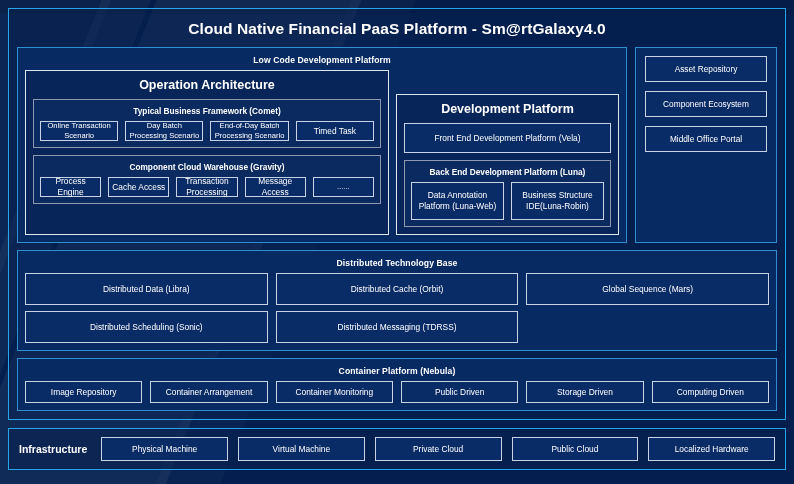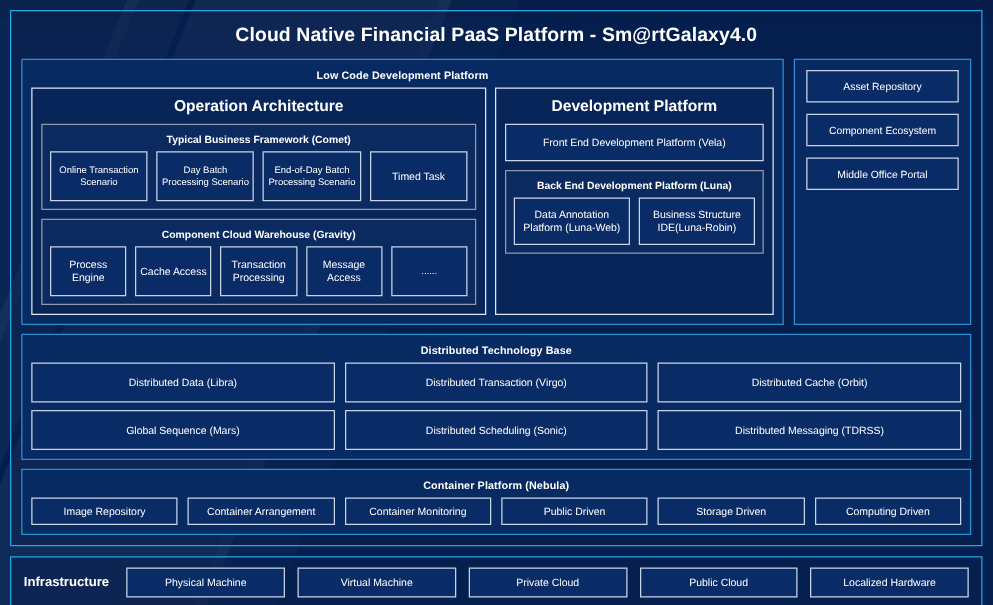--- a/index.html
+++ b/index.html
@@ -70,39 +70,39 @@
     font-size:7.6px;line-height:1.28;
     padding:2px 3px;
   }
   .box.lg{font-size:8.4px;}
 
   .mo-items .box{height:26px;font-size:8.3px;}
 
   
   .lowcode-cols{display:flex;gap:7px;}
   .col-ops{flex:1 1 62%;}
-  .col-dev{flex:1 1 38%;}
+  .col-dev{flex:1 1 38%;margin-top:24px;}
 
   .subpanel{
     box-sizing:border-box;border:1.2px solid #dfe6f2;background:#072559;
     padding:5px 7px 7px 7px;height:100%;
   }
   .subpanel-title{
     text-align:center;font-size:12.5px;font-weight:bold;color:#ffffff;
     padding:2px 0 7px 0;
   }
 
   .group{
     box-sizing:border-box;border:1.2px solid #8e99ad;background:#0a2a60;
     padding:3px 6px 6px 6px;margin-bottom:7px;
   }
   .group:last-child{margin-bottom:0;}
   .group-title{text-align:center;font-size:8.3px;font-weight:bold;color:#ffffff;padding:3px 0 5px 0;}
   .group-row{display:flex;gap:7px;}
-  .group-row > .box{flex:1 1 0;height:40px;}
+  .group-row > .box{flex:1 1 0;height:20px;}
 
   
   .dev-box-wide{height:30px;margin-bottom:7px;font-size:8.4px;}
   .dev-group .group-row > .box{height:38px;}
 
   
   .dtb{margin-top:7px;}
   .dtb-body{display:flex;gap:8px;align-items:stretch;}
   .dtb-left{flex:0 0 174px;}
   .dtb-left .box{height:100%;min-height:46px;font-size:8.3px;}
@@ -204,21 +204,20 @@
         </div>
       </div>
 
     </div>
 
     <div class="panel dtb">
       <div class="panel-title">Distributed Technology Base</div>
       <div class="dtb-body">
         <div class="dtb-grid">
           <div class="box">Distributed Data (Libra)</div>
-          <div class="box">Distributed Transaction (Virgo)</div>
           <div class="box">Distributed Cache (Orbit)</div>
           <div class="box">Global Sequence (Mars)</div>
           <div class="box">Distributed Scheduling (Sonic)</div>
           <div class="box">Distributed Messaging (TDRSS)</div>
         </div>
       </div>
     </div>
 
     <div class="panel container-platform">
       <div class="panel-title">Container Platform (Nebula)</div>

